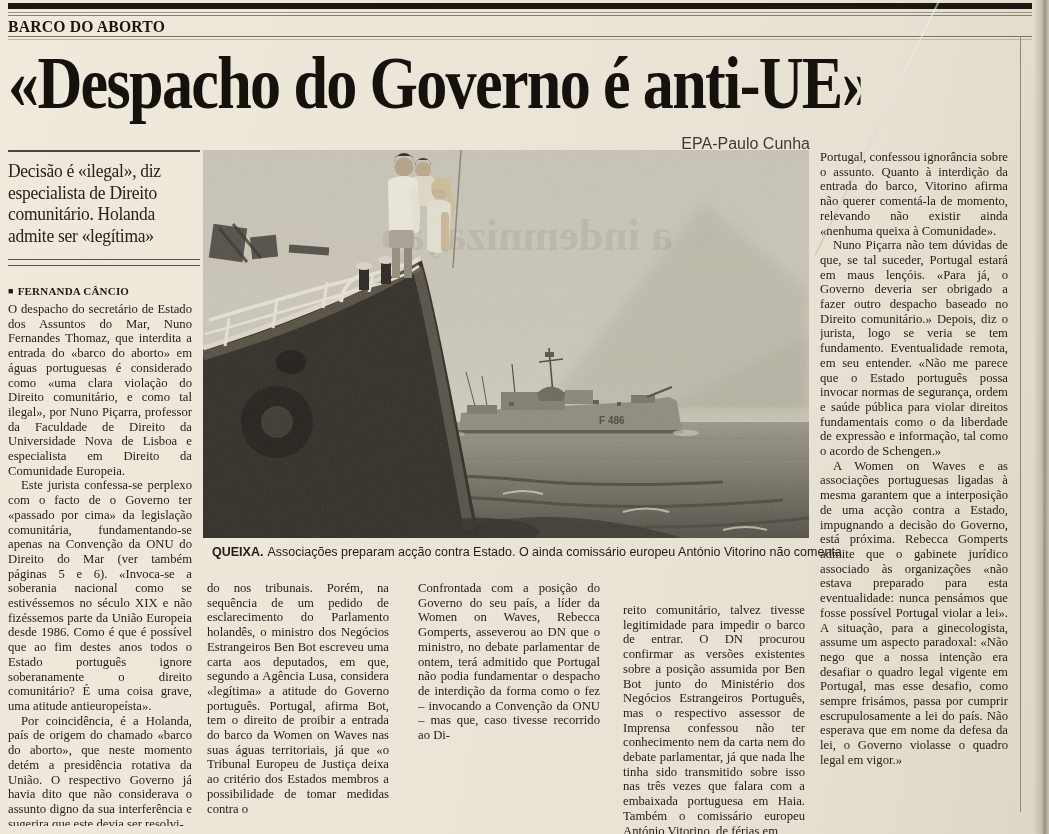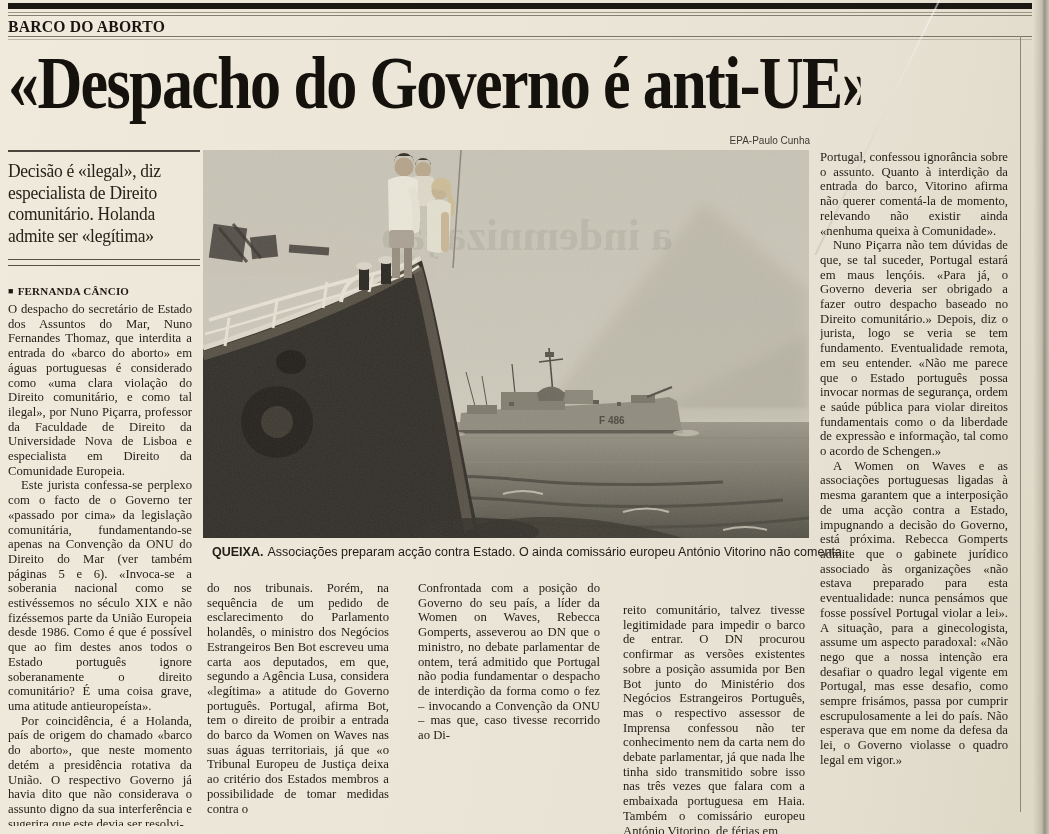--- a/index.html
+++ b/index.html
@@ -26,21 +26,21 @@
   .byline .sq { font-size:9px; margin-right:4px; position:relative; top:-1px; }
   .bodycol { font-size:12.7px; line-height:14.7px; text-align:justify; color:#26221b; overflow:hidden; }
   .bodycol p { margin:0; }
   .bodycol p + p { text-indent:13px; }
   .col1 { left:8px;   top:302px; width:184px; height:524px;font-family:Liberation Serif, serif; }
   .col2 { left:207px; top:581px; width:182px; height:234px; }
   .col3 { left:418px; top:581px; width:182px; height:234px; }
   .col4 { left:623px; top:603px; width:182px; height:234px; }
   .col5 { left:820px; top:150px; width:188px; height:660px; }
   .credit { left:586px; top:135px; width:224px; text-align:right; padding-right:26px;
-    font-family:"Liberation Sans", sans-serif; font-size:10px; color:#3e3a32; }
+    font-family:"Liberation Sans", sans-serif; font-size:16px; color:#3e3a32; }
   .photo { left:203px; top:150px; width:606px; height:388px; }
   .caption { left:212px; top:545px; width:600px; font-family:"Liberation Sans", sans-serif; font-size:12.5px; color:#23201a; white-space:nowrap; }
   .caption .lab { font-weight:bold; margin-right:4px; }
   .vrule { left:1020px; top:36px; width:1px; height:776px; background:#8d8778; }
   .edge { right:0; top:0; width:16px; height:834px;
     background:linear-gradient(to right, rgba(0,0,0,0), rgba(92,86,70,.22) 55%, rgba(45,42,33,.4) 72%, rgba(130,124,108,.25)); }
   .crease { left:880px; top:-30px; width:2px; height:300px; transform:rotate(26deg);
     background:linear-gradient(to bottom, rgba(255,255,255,.5), rgba(120,113,96,.18)); }
 </style>
 </head>

